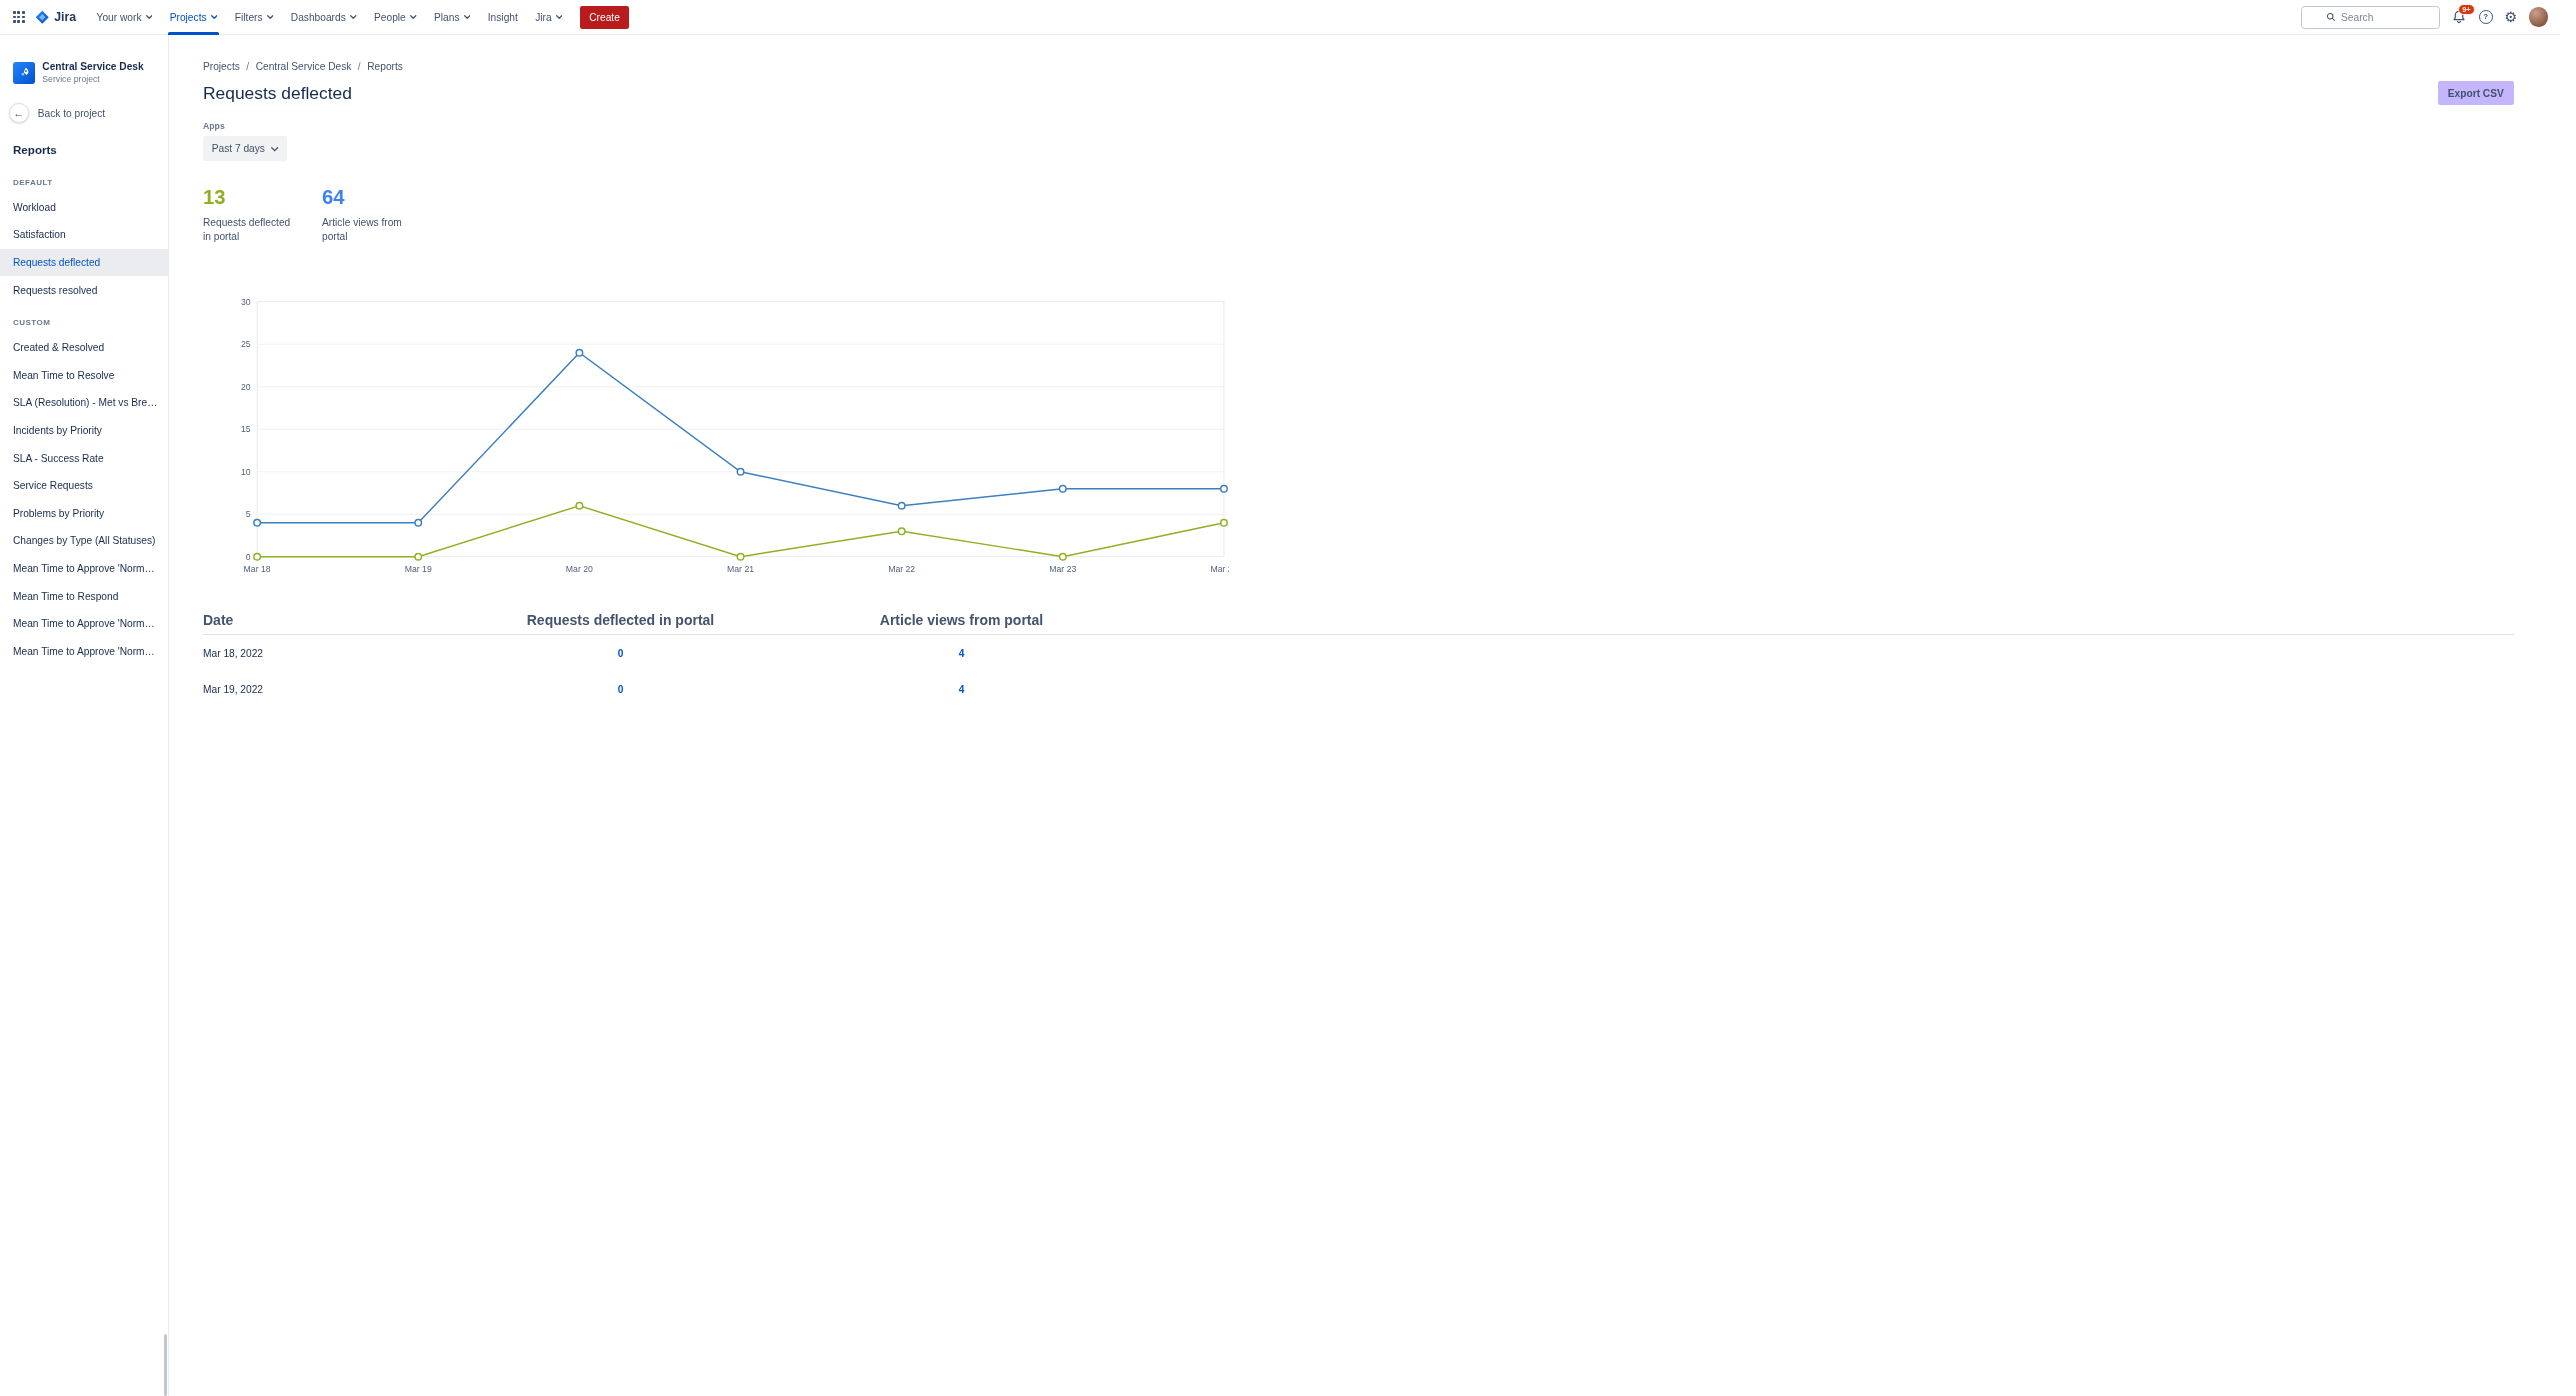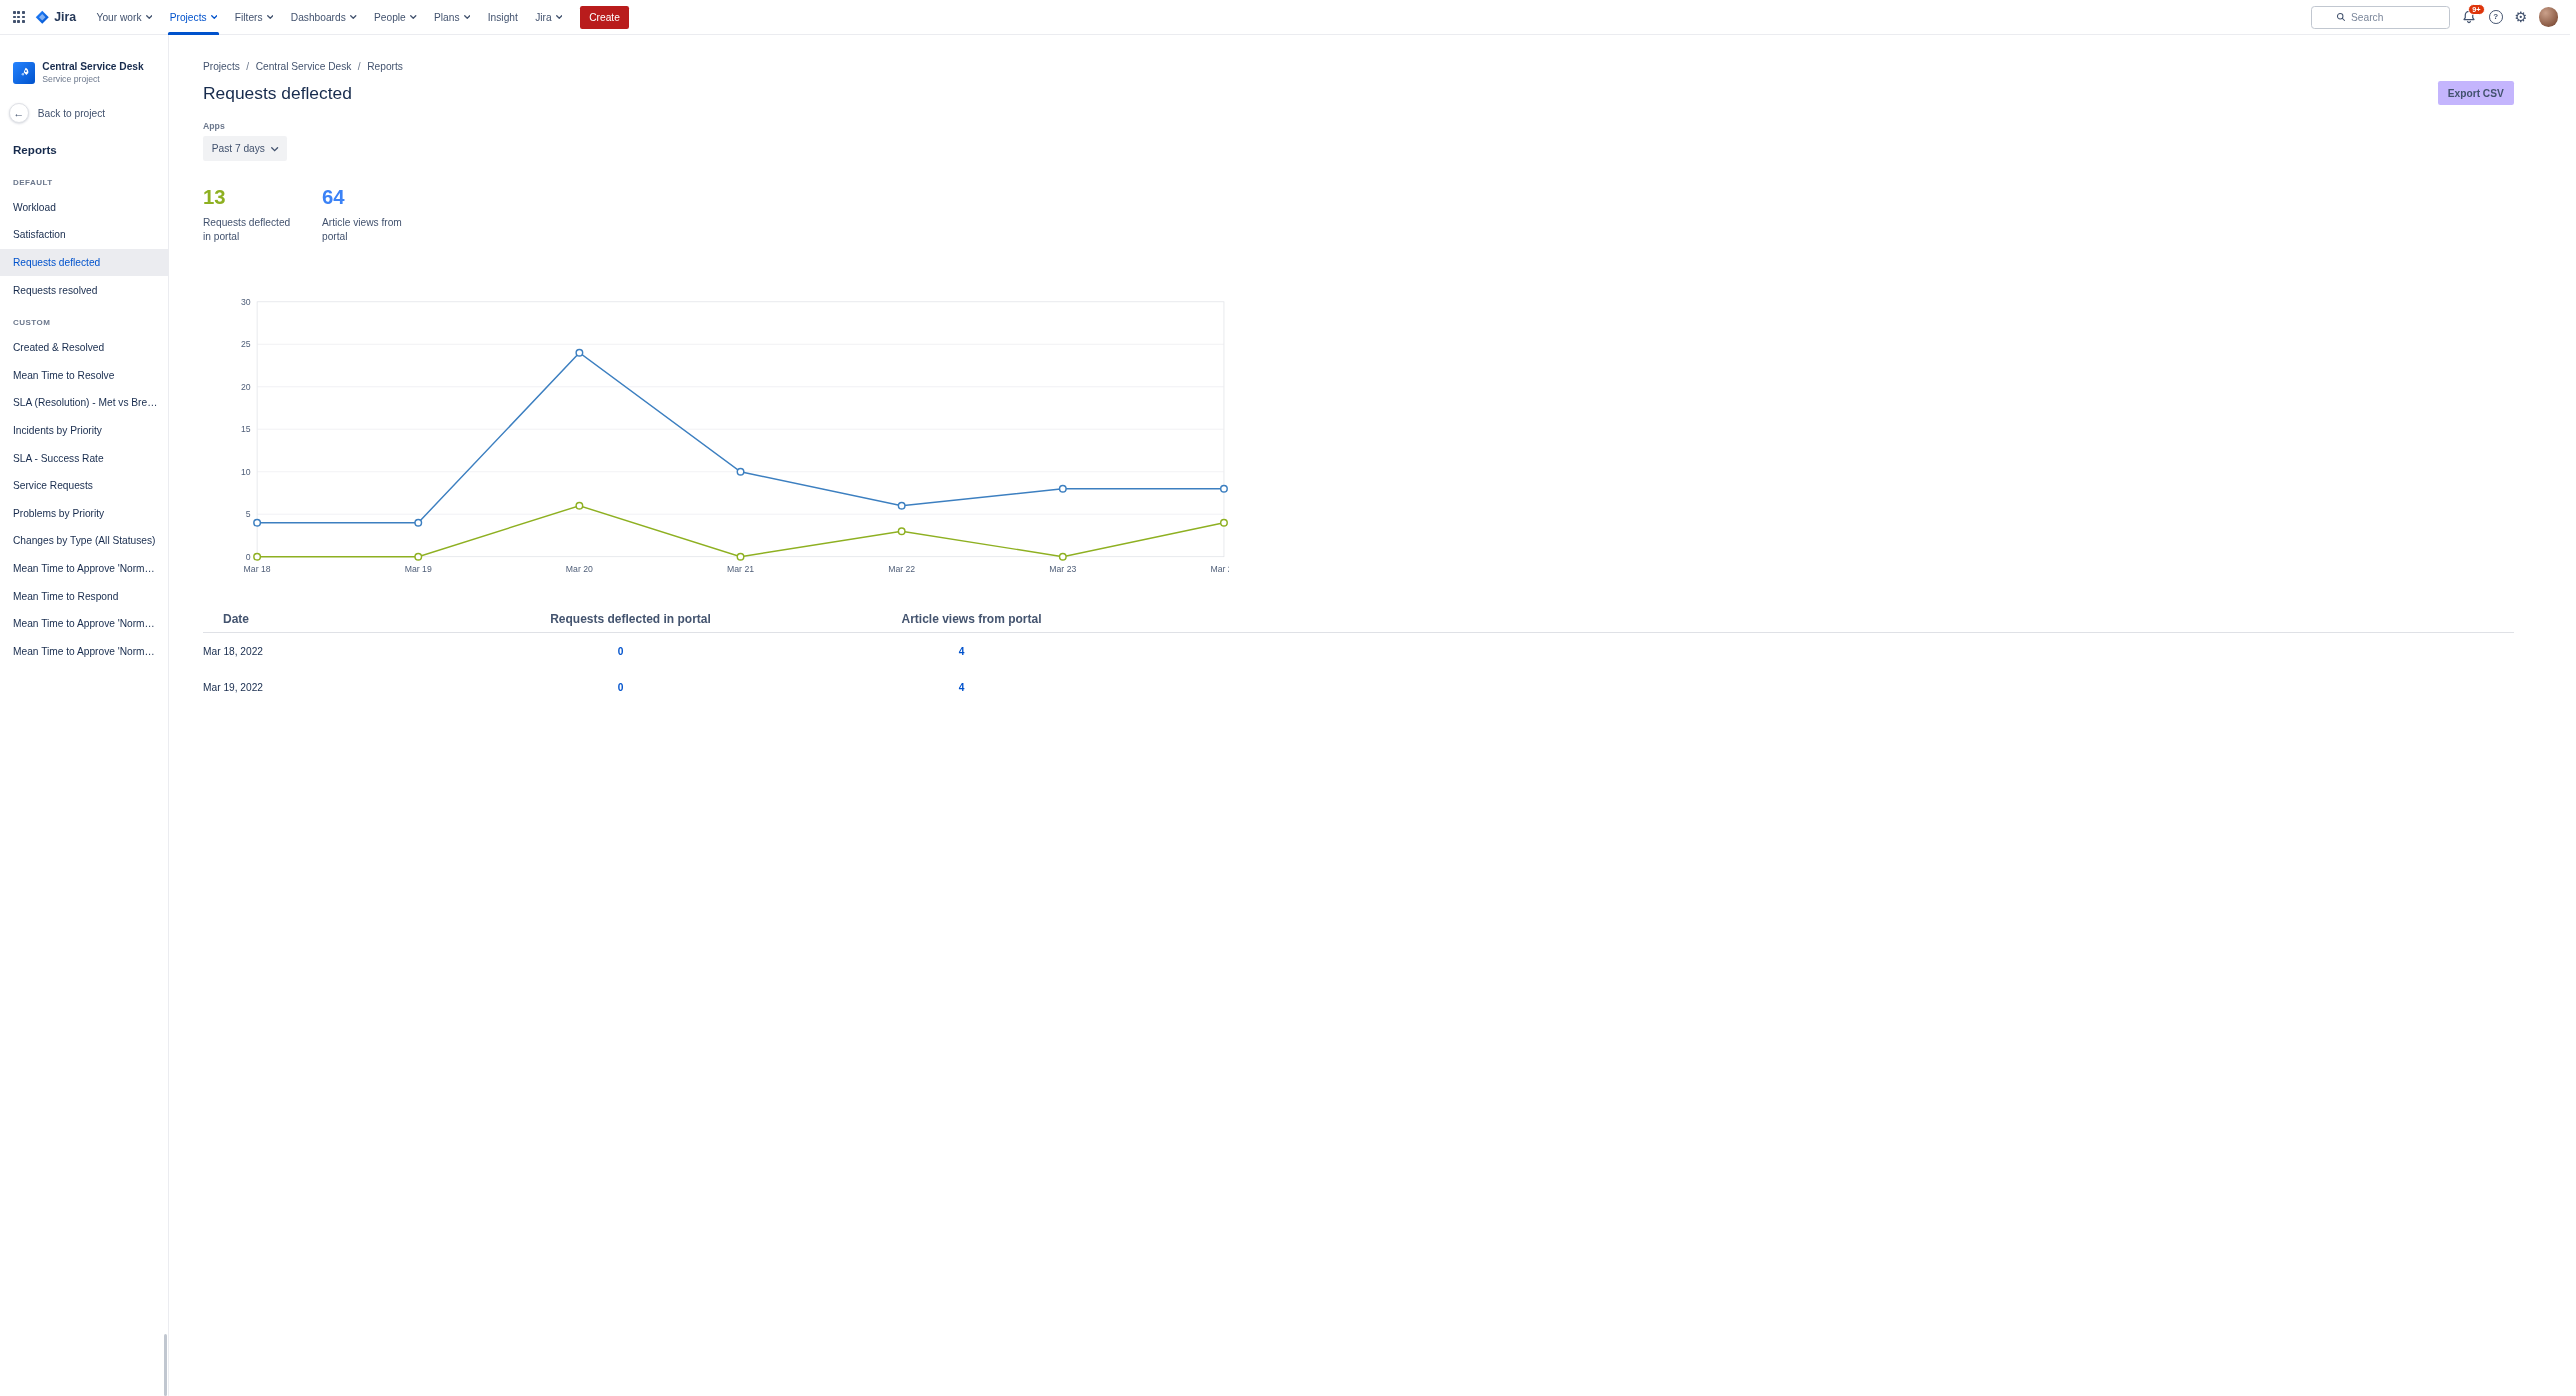--- a/index.html
+++ b/index.html
@@ -1,20 +1,20 @@
 <!DOCTYPE html>
 <html style="font-size:11.6px"><head>
 <meta charset="utf-8">
 <style>
   * { box-sizing: border-box; margin: 0; padding: 0; }
   html,body { width:1288px; height:698px; overflow:hidden; background:#fff;
     font-family:"Liberation Sans", sans-serif; color:#172B4D; }
 
   
-  .topnav { position:absolute; top:0; left:0; right:6px; height:35px; display:flex;
+  .topnav { position:absolute; top:0; left:0; right:16px; height:35px; display:flex;
     align-items:center; padding:0 11.6px 0 7.3px; border-bottom:0.7px solid #EBECF0; background:#fff; z-index:5;}
   .appswitcher { width:23px; height:23px; display:flex; align-items:center; justify-content:center; border:none; background:none; cursor:pointer;}
   .dotgrid { display:grid; grid-template-columns:repeat(3,2.9px); grid-gap:1.5px;}
   .dotgrid span { width:2.9px; height:2.9px; border-radius:0.7px; background:#42526E; display:block;}
   .logo { display:flex; align-items:center; gap:5.1px; padding:0 7.3px 0 4.4px; cursor:pointer;}
   .logo-text { font-size:12.3px; font-weight:700; color:#253858;}
   .nav-links { display:flex; margin-left:4.4px; height:35px;}
   .nav-item { position:relative; display:flex; align-items:center; gap:4.4px; padding:0 8.7px;
     font-size:10.2px; font-weight:500; color:#42526E; cursor:pointer; white-space:nowrap;}
   .nav-item .chev { color:#42526E; display:flex;}
@@ -80,21 +80,21 @@
   .stat-value { font-size:20.3px; font-weight:600;}
   .stat-value.green { color:#8EB021;}
   .stat-value.blue { color:#3b82f6;}
   .stat-label { margin-top:6.5px; font-size:10.2px; color:#42526E; line-height:1.35;}
   .chart-wrap { margin-top:52px; margin-left:22.5px;}
   .chart-wrap text.tick { font-size:12px; fill:#505F79; font-family:"Liberation Sans",sans-serif;}
 
   .table { margin-top:33px;}
   .t-head { display:grid; grid-template-columns:247px 341px 341px 1fr;
     border-bottom:1.5px solid #DFE1E6; padding-bottom:6.5px;}
-  .th { font-size:12px; font-weight:600; color:#44546F;margin-left:20px;}
+  .th { font-size:14px; font-weight:600; color:#44546F;}
   .th.center { text-align:center;}
   .t-row { display:grid; grid-template-columns:247px 341px 341px 1fr; height:36px; align-items:center;}
   .td-date { font-size:10.2px; color:#172B4D;}
   .td-num { text-align:center; font-size:10.2px; font-weight:600; color:#0052CC; cursor:pointer;}
 </style>
 </head>
 <body>
 
 <header class="topnav">
   <button class="appswitcher">

